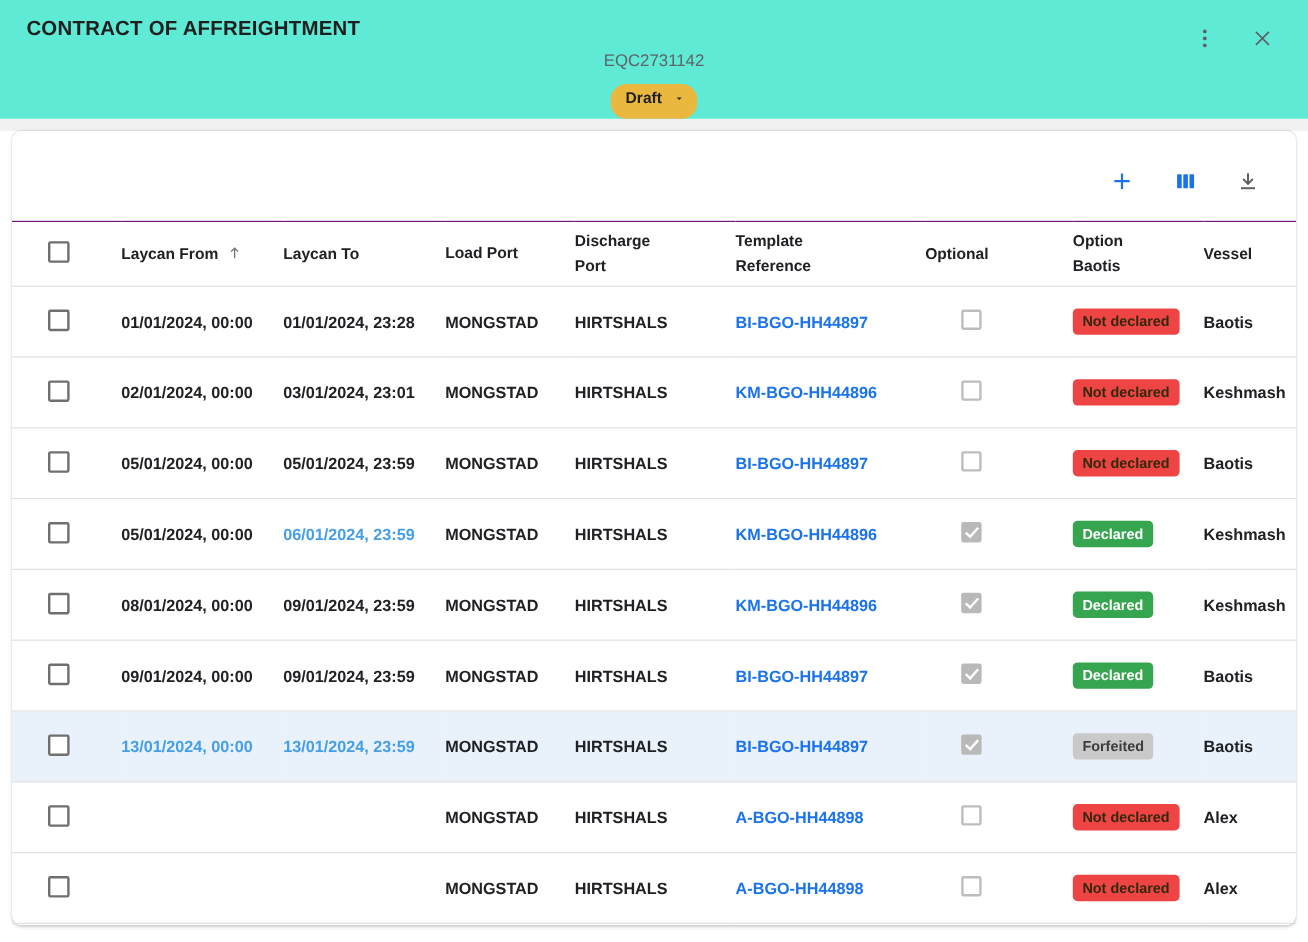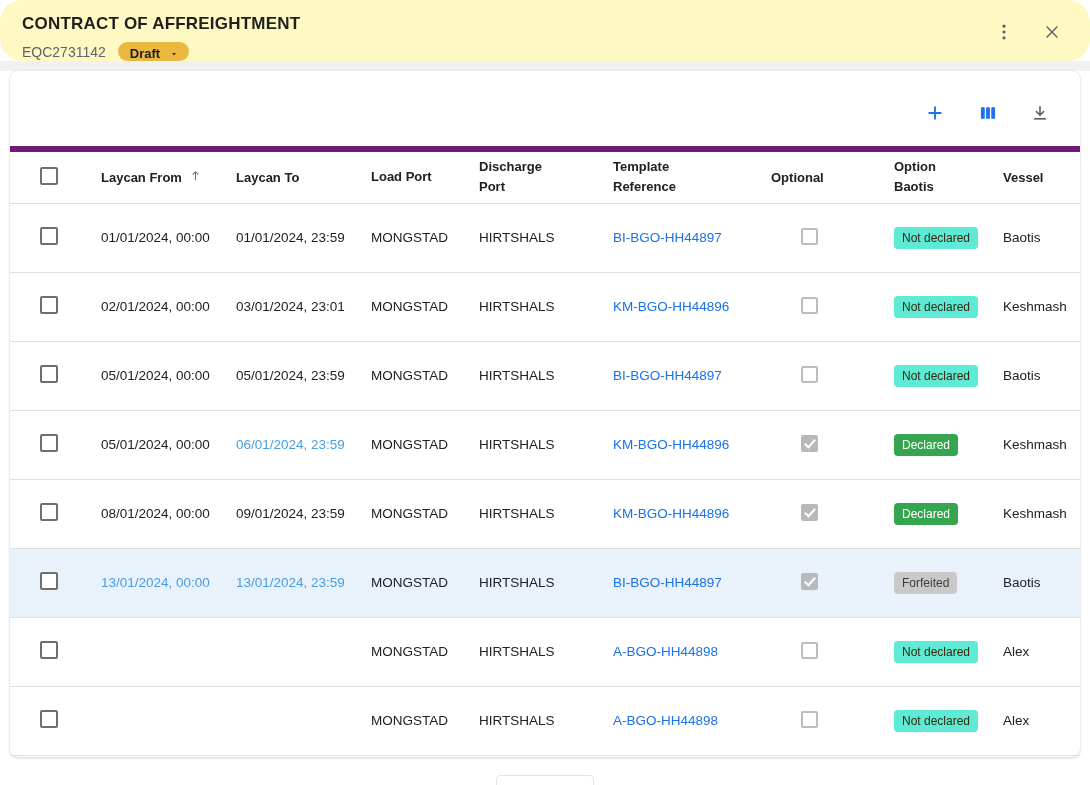--- a/index.html
+++ b/index.html
@@ -2,28 +2,28 @@
 <html><head>
 <meta charset="utf-8">
 <style>
   * { box-sizing: border-box; margin: 0; padding: 0; }
   html,body { width:1090px; height:785px; overflow:hidden; }
   body {
     font-family: "Liberation Sans", sans-serif;
     background:#ffffff; color:#202124; position:relative;
   }
   
-  .app-header { position:relative; padding:14px 22px 0 22px; background:#fef9c3;border-radius:22px; }
+  .app-header { position:relative; padding:14px 22px 0 22px; background:#5eead4; }
   .page-title { font-size:17px; font-weight:700; color:#1f1f1f; letter-spacing:.2px; }
-  .subtitle-row { display:flex; align-items:center; gap:12px; margin-top:8px; }
+  .subtitle-row { display:flex; align-items:center; gap:12px; margin-top:8px;flex-direction:column; }
   .contract-id { font-size:14px; color:#5f6368; }
   .draft-chip {
     display:inline-flex; align-items:center; gap:9px;
     background:#ebb83f; color:#1f1f1f; font-size:13px; font-weight:700;
-    padding:4px 10px 0 12px; border-radius:13px; cursor:pointer; border:none;
+    padding:4px 10px 10px 12px; border-radius:13px; cursor:pointer; border:none;
     font-family:inherit;
   }
   .draft-chip svg { display:block; }
   .window-actions { position:absolute; top:20px; right:26px; display:flex; align-items:center; gap:24px; }
   .icon-btn { background:none; border:none; cursor:pointer; padding:2px; line-height:0; }
   
   .tabs { display:flex; margin-top:10px; padding-left:14px; }
   .tab {
     font-size:14px; color:#5f6368; padding:12px 24px 14px 24px;
     border:none; background:none; cursor:pointer; font-family:inherit;
@@ -36,22 +36,22 @@
     margin:0 10px; background:#fff; border-radius:8px;
     box-shadow:0 1px 3px rgba(0,0,0,.18), 0 0 1px rgba(0,0,0,.12);
     padding-bottom:1px;
   }
   .toolbar { display:flex; justify-content:flex-end; align-items:center; gap:28px; padding:30px 28px 0 28px; height:54px; }
   
   table { width:100%; border-collapse:collapse; table-layout:fixed; margin-top:21px; }
   col.c-select{width:91px} col.c-lfrom{width:135px} col.c-lto{width:135px}
   col.c-load{width:108px} col.c-disch{width:134px} col.c-tref{width:158px}
   col.c-opt{width:123px} col.c-status{width:109px} col.c-vessel{width:77px}
-  thead tr { border-top:6px solid #701a75; border-bottom:1px solid #e0e0e0; height:54px; }
-  tbody tr { border-bottom:1px solid #e0e0e0; height:69px; }
+  thead tr { border-top:1px solid #701a75; border-bottom:1px solid #e0e0e0; height:54px; }
+  tbody tr { border-bottom:1px solid #e0e0e0; height:59px;font-weight:bold; }
   tbody tr:last-child { border-bottom:1px solid #e0e0e0; }
   th { text-align:left; font-size:13px; font-weight:700; color:#202124; vertical-align:middle; }
   td { font-size:13.5px; color:#202124; vertical-align:middle; }
   th .hdr-wrap { display:inline-flex; align-items:center; gap:6px; }
   th .narrow { display:inline-block; line-height:1.55; }
   th .w62 { max-width:66px; } th .w80 { max-width:84px; } th .w52 { max-width:54px; }
   tr.selected { background:#e9f1fb;border-radius:13px; }
   .date-light { color:#459fe6; }
   .ref-link { color:#1a73e8; text-decoration:none; cursor:pointer; }
   
@@ -63,21 +63,21 @@
     display:inline-block; width:17px; height:17px; border:2px solid #bdbdbd;
     border-radius:2px; margin-left:30px; cursor:pointer; background:#fff; position:relative;
   }
   .cb-opt.checked { background:#b9b9b9; border-color:#b9b9b9; }
   .cb-opt.checked::after {
     content:""; position:absolute; left:4px; top:0px; width:4px; height:9px;
     border:solid #fff; border-width:0 2px 2px 0; transform:rotate(42deg);
   }
   
   .badge { display:inline-block; font-size:12px; padding:4px 8px; border-radius:4px; white-space:nowrap; }
-  .badge-warning { background:#5eead4; color:#33290e;text-align:center; }
+  .badge-warning { background:#ef4444; color:#33290e;text-align:center; }
   .badge-success { background:#36a54f; color:#ffffff; }
   .badge-neutral { background:#c9c9c9; color:#3c3c3c; }
   
   .load-more-wrap { display:flex; justify-content:center; }
   .load-more {
     margin-top:18px; padding:8px 17px; font-size:13px; color:#9aa0a6;
     background:#fff; border:1px solid #e3e3e3; border-radius:4px; cursor:pointer;
     font-family:inherit;
   }
 </style>
@@ -181,21 +181,21 @@
         <th>Optional</th>
         <th><span class="narrow w52">Option Baotis</span></th>
         <th>Vessel</th>
       </tr>
     </thead>
     <tbody>
 
       <tr>
         <td><span class="cb"></span></td>
         <td><span>01/01/2024, 00:00</span></td>
-        <td><span>01/01/2024, 23:59</span></td>
+        <td><span>01/01/2024, 23:28</span></td>
         <td>MONGSTAD</td>
         <td>HIRTSHALS</td>
         <td><a class="ref-link">BI-BGO-HH44897</a></td>
         <td><span class="cb-opt"></span></td>
         <td><span class="badge badge-warning">Not declared</span></td>
         <td>Baotis</td>
       </tr>
 
       <tr>
         <td><span class="cb"></span></td>
@@ -238,20 +238,31 @@
         <td><span>08/01/2024, 00:00</span></td>
         <td><span>09/01/2024, 23:59</span></td>
         <td>MONGSTAD</td>
         <td>HIRTSHALS</td>
         <td><a class="ref-link">KM-BGO-HH44896</a></td>
         <td><span class="cb-opt checked"></span></td>
         <td><span class="badge badge-success">Declared</span></td>
         <td>Keshmash</td>
       </tr>
 
+      <tr>
+        <td><span class="cb"></span></td>
+        <td><span>09/01/2024, 00:00</span></td>
+        <td><span>09/01/2024, 23:59</span></td>
+        <td>MONGSTAD</td>
+        <td>HIRTSHALS</td>
+        <td><a class="ref-link">BI-BGO-HH44897</a></td>
+        <td><span class="cb-opt checked"></span></td>
+        <td><span class="badge badge-success">Declared</span></td>
+        <td>Baotis</td>
+      </tr>
 
       <tr class="selected">
         <td><span class="cb"></span></td>
         <td><span class="date-light">13/01/2024, 00:00</span></td>
         <td><span class="date-light">13/01/2024, 23:59</span></td>
         <td>MONGSTAD</td>
         <td>HIRTSHALS</td>
         <td><a class="ref-link">BI-BGO-HH44897</a></td>
         <td><span class="cb-opt checked"></span></td>
         <td><span class="badge badge-neutral">Forfeited</span></td>

